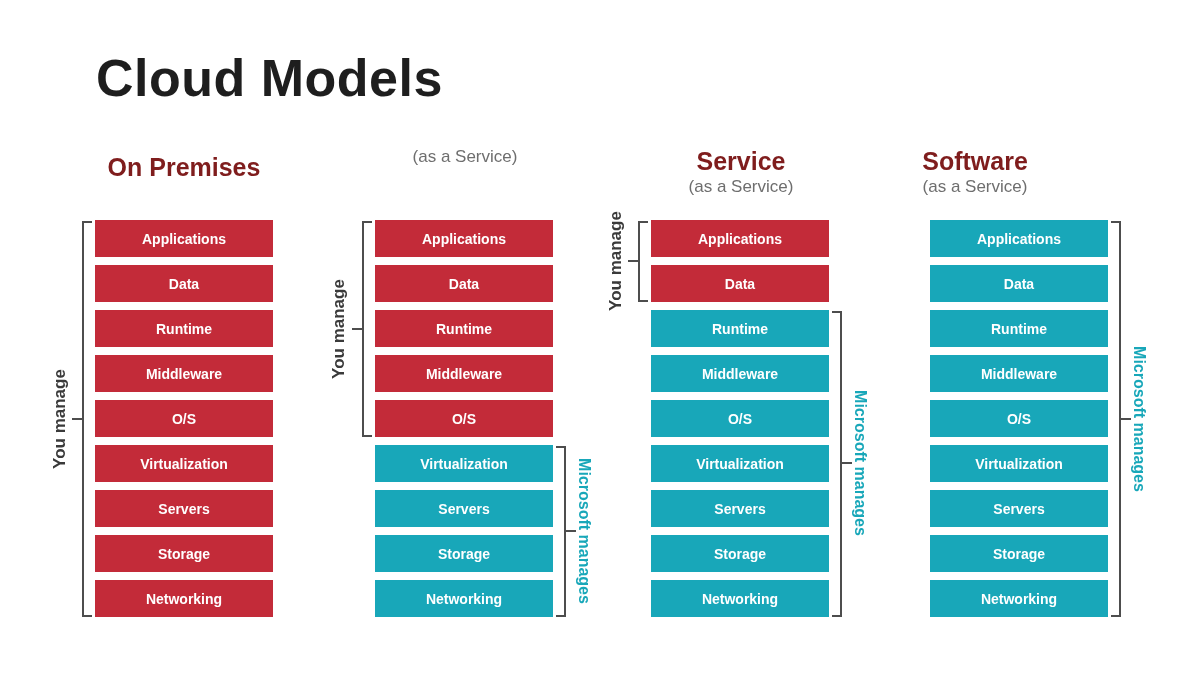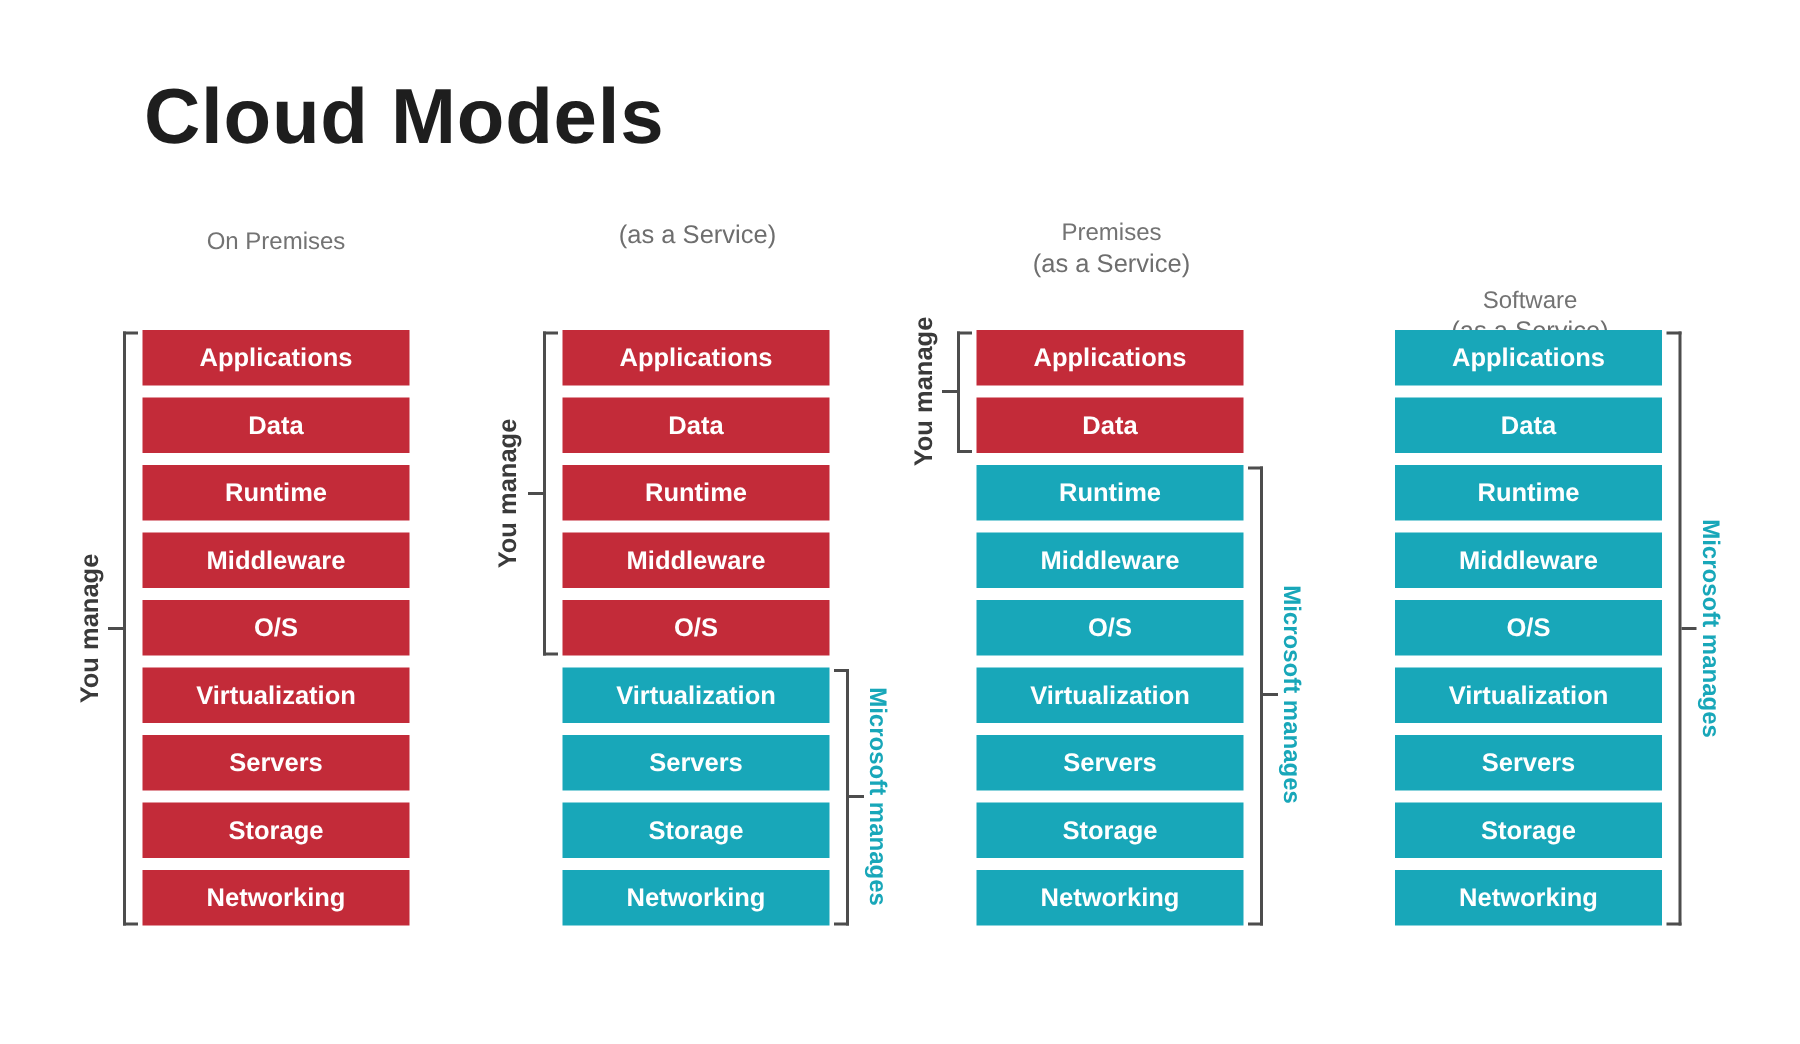--- a/index.html
+++ b/index.html
@@ -6,26 +6,26 @@
   .stage {
     position:relative; width:1200px; height:696px; background:#ffffff;
     font-family:"Liberation Sans", sans-serif; overflow:hidden;
   }
   .page-title {
     position:absolute; left:96px; top:48px;
     font-size:52px; font-weight:700; letter-spacing:0.5px; color:#1e1e1e;
     white-space:nowrap;
   }
   .col-header { position:absolute; top:146px; text-align:center; }
-  .col-header .main { font-size:16px; font-weight:400; color:#737373; line-height:1.2; }
+  .col-header .main { font-size:25px; font-weight:700; color:#7f1d1d; line-height:1.2; }
   .col-header .sub  { font-size:17px; font-weight:400; color:#6e6e6e; line-height:1.25; }
   .layer-box {
     position:absolute; width:178px; height:37px; box-sizing:border-box;
     display:flex; align-items:center; justify-content:center;
-    color:#ffffff; font-size:17px; font-weight:700; white-space:nowrap;
+    color:#ffffff; font-size:14px; font-weight:700; white-space:nowrap;
   }
   .bracket { position:absolute; width:10px; box-sizing:border-box; border:2px solid #4d4d4d; }
   .bracket.left  { border-right:none; }
   .bracket.right { border-left:none; }
   .tick { position:absolute; width:10px; height:2px; background:#4d4d4d; }
   .vlabel {
     position:absolute; white-space:nowrap; font-weight:700; font-size:17px;
     transform:translate(-50%,-50%) rotate(-90deg); transform-origin:center center;
   }
   .vlabel.cw { font-size:16px; transform:translate(-50%,-50%) rotate(90deg); }
@@ -37,24 +37,24 @@
 
   <div class="page-title">Cloud Models</div>
 
   <div class="col-header" style="left:94px; width:180px; top:152px;">
     <div class="main">On Premises</div>
   </div>
   <div class="col-header" style="left:335px; width:260px;">
     <div class="sub">(as a Service)</div>
   </div>
   <div class="col-header" style="left:611px; width:260px;">
-    <div class="main">Premises</div>
+    <div class="main">Service</div>
     <div class="sub">(as a Service)</div>
   </div>
-  <div class="col-header" style="left:890px; width:260px;margin-top:45px;">
+  <div class="col-header" style="left:845px; width:260px;">
     <div class="main">Software</div>
     <div class="sub">(as a Service)</div>
   </div>
 
   <div class="layer-box" style="left: 95px; top: 220px; background-color: rgb(195, 43, 57);">Applications</div>
   <div class="layer-box" style="left: 95px; top: 265px; background-color: rgb(195, 43, 57);">Data</div>
   <div class="layer-box" style="left: 95px; top: 310px; background-color: rgb(195, 43, 57);">Runtime</div>
   <div class="layer-box" style="left: 95px; top: 355px; background-color: rgb(195, 43, 57);">Middleware</div>
   <div class="layer-box" style="left: 95px; top: 400px; background-color: rgb(195, 43, 57);">O/S</div>
   <div class="layer-box" style="left: 95px; top: 445px; background-color: rgb(195, 43, 57);">Virtualization</div>

